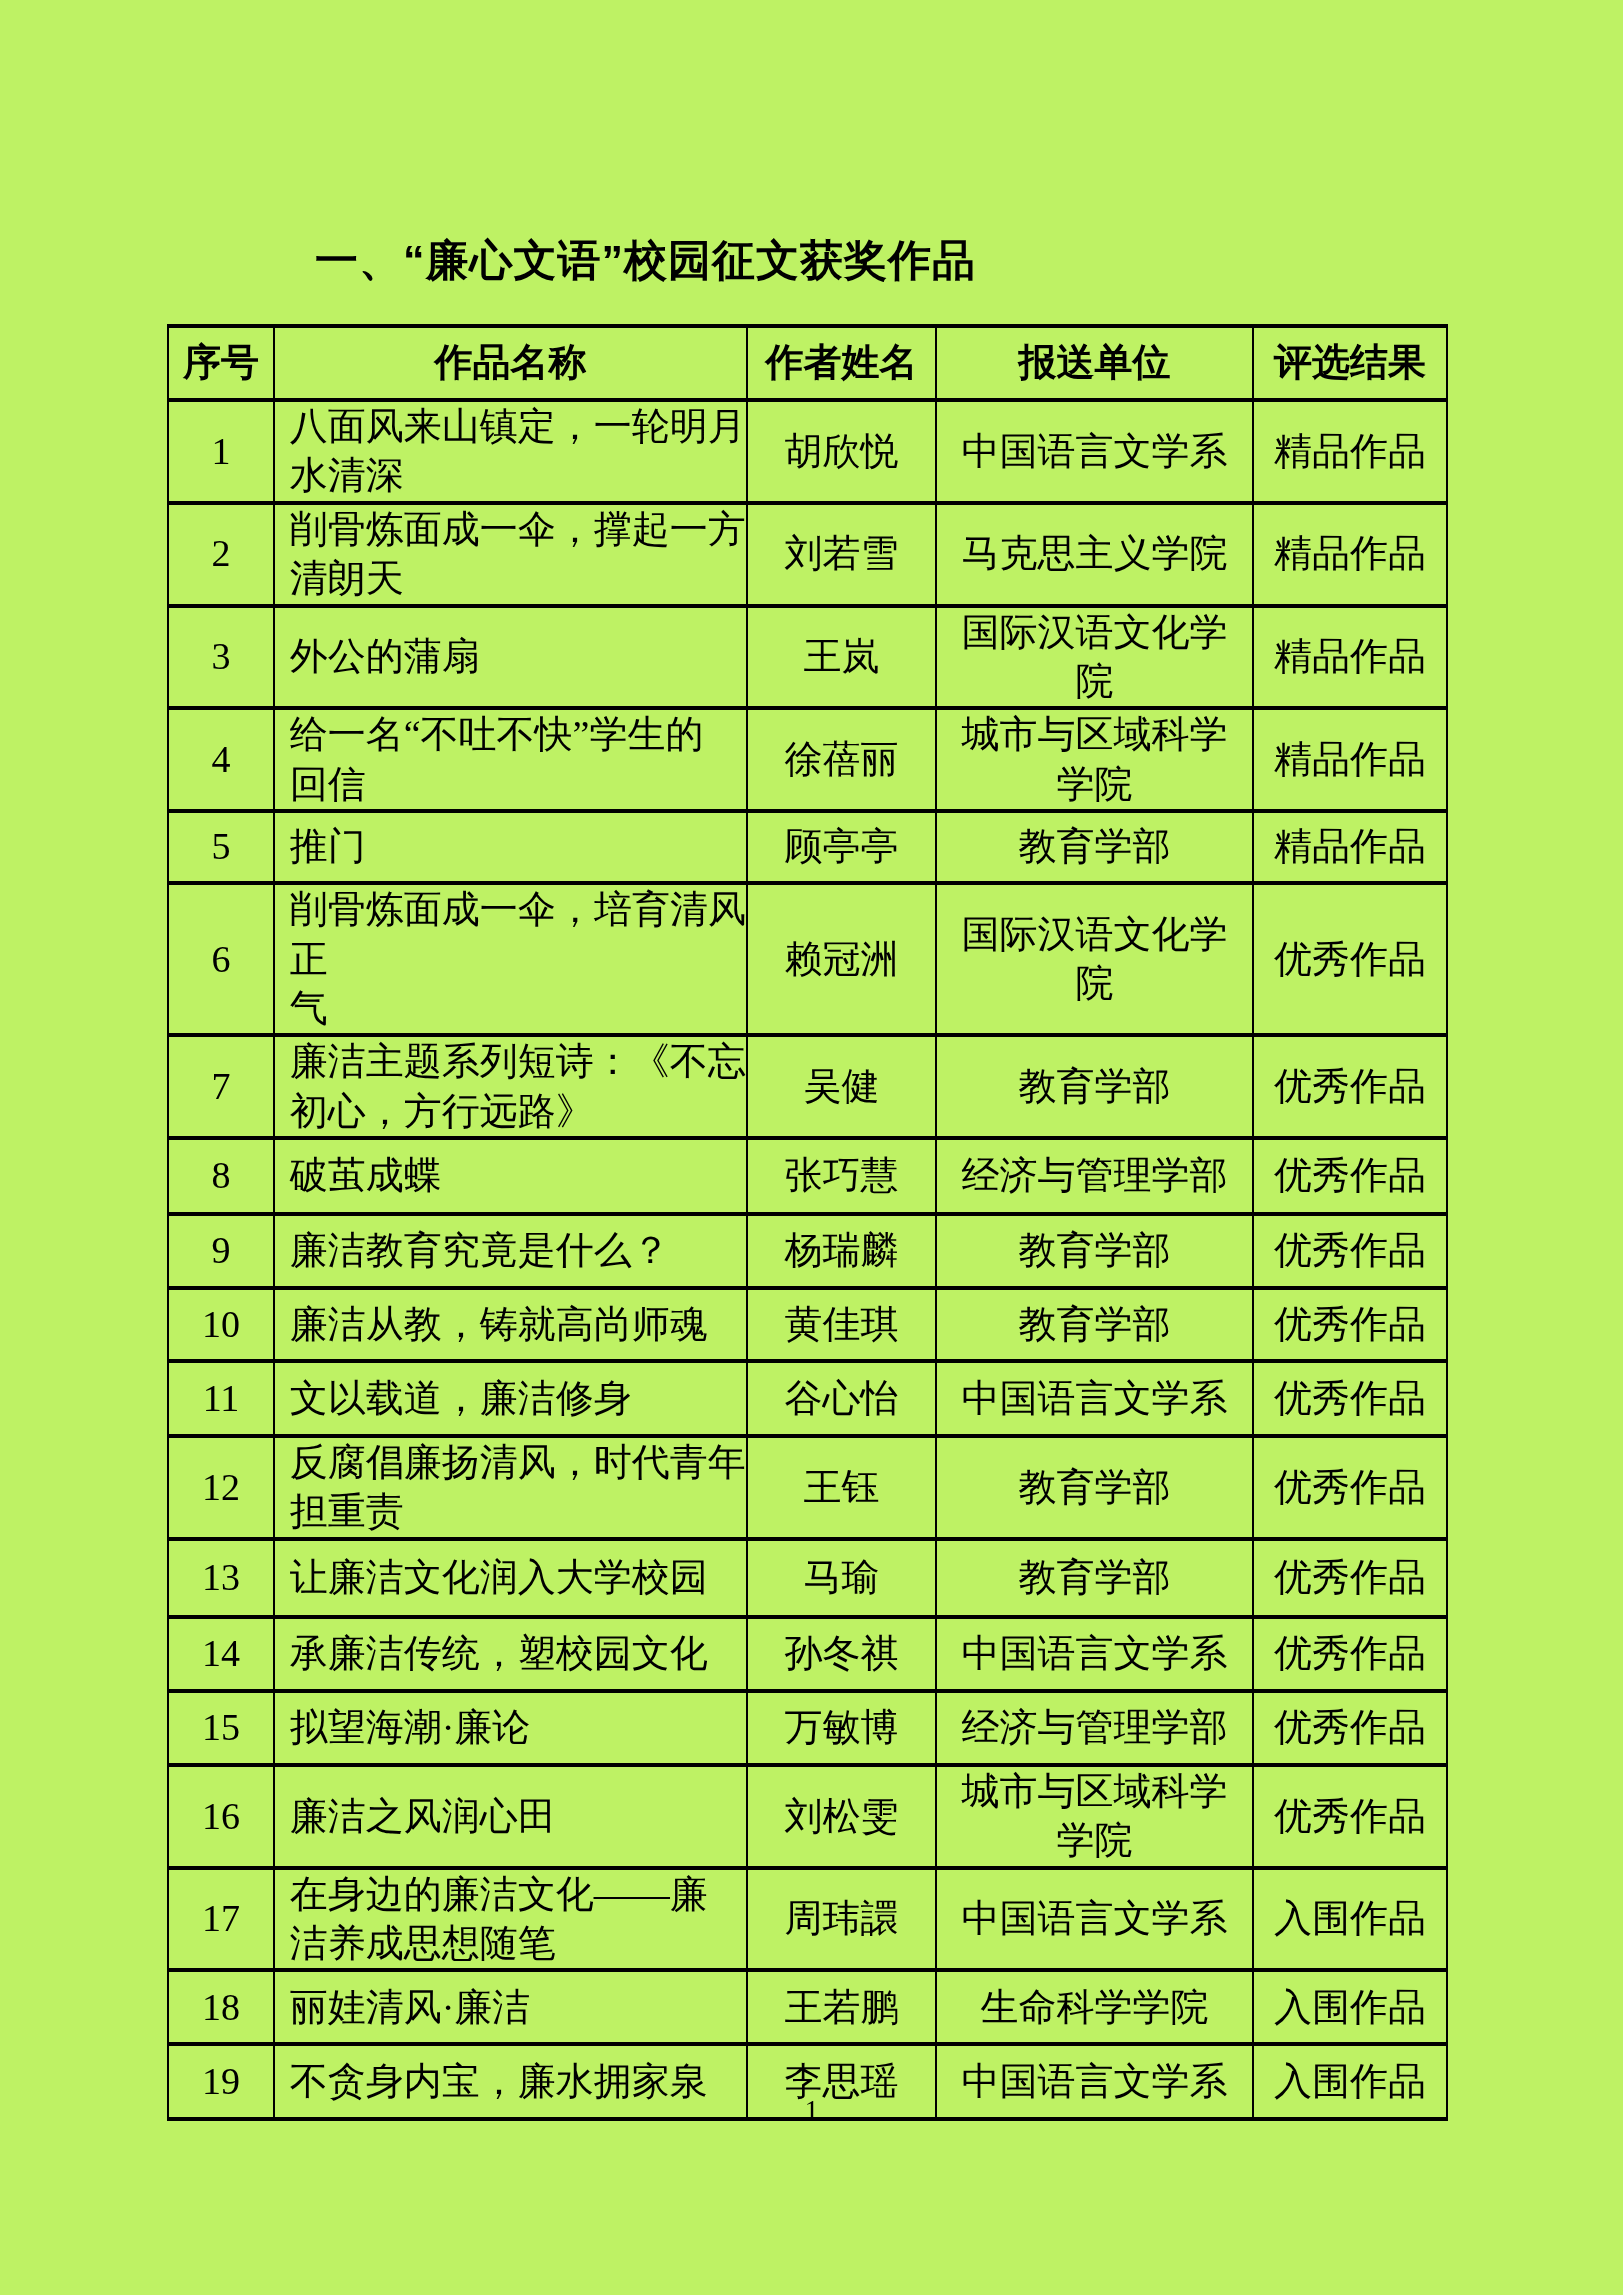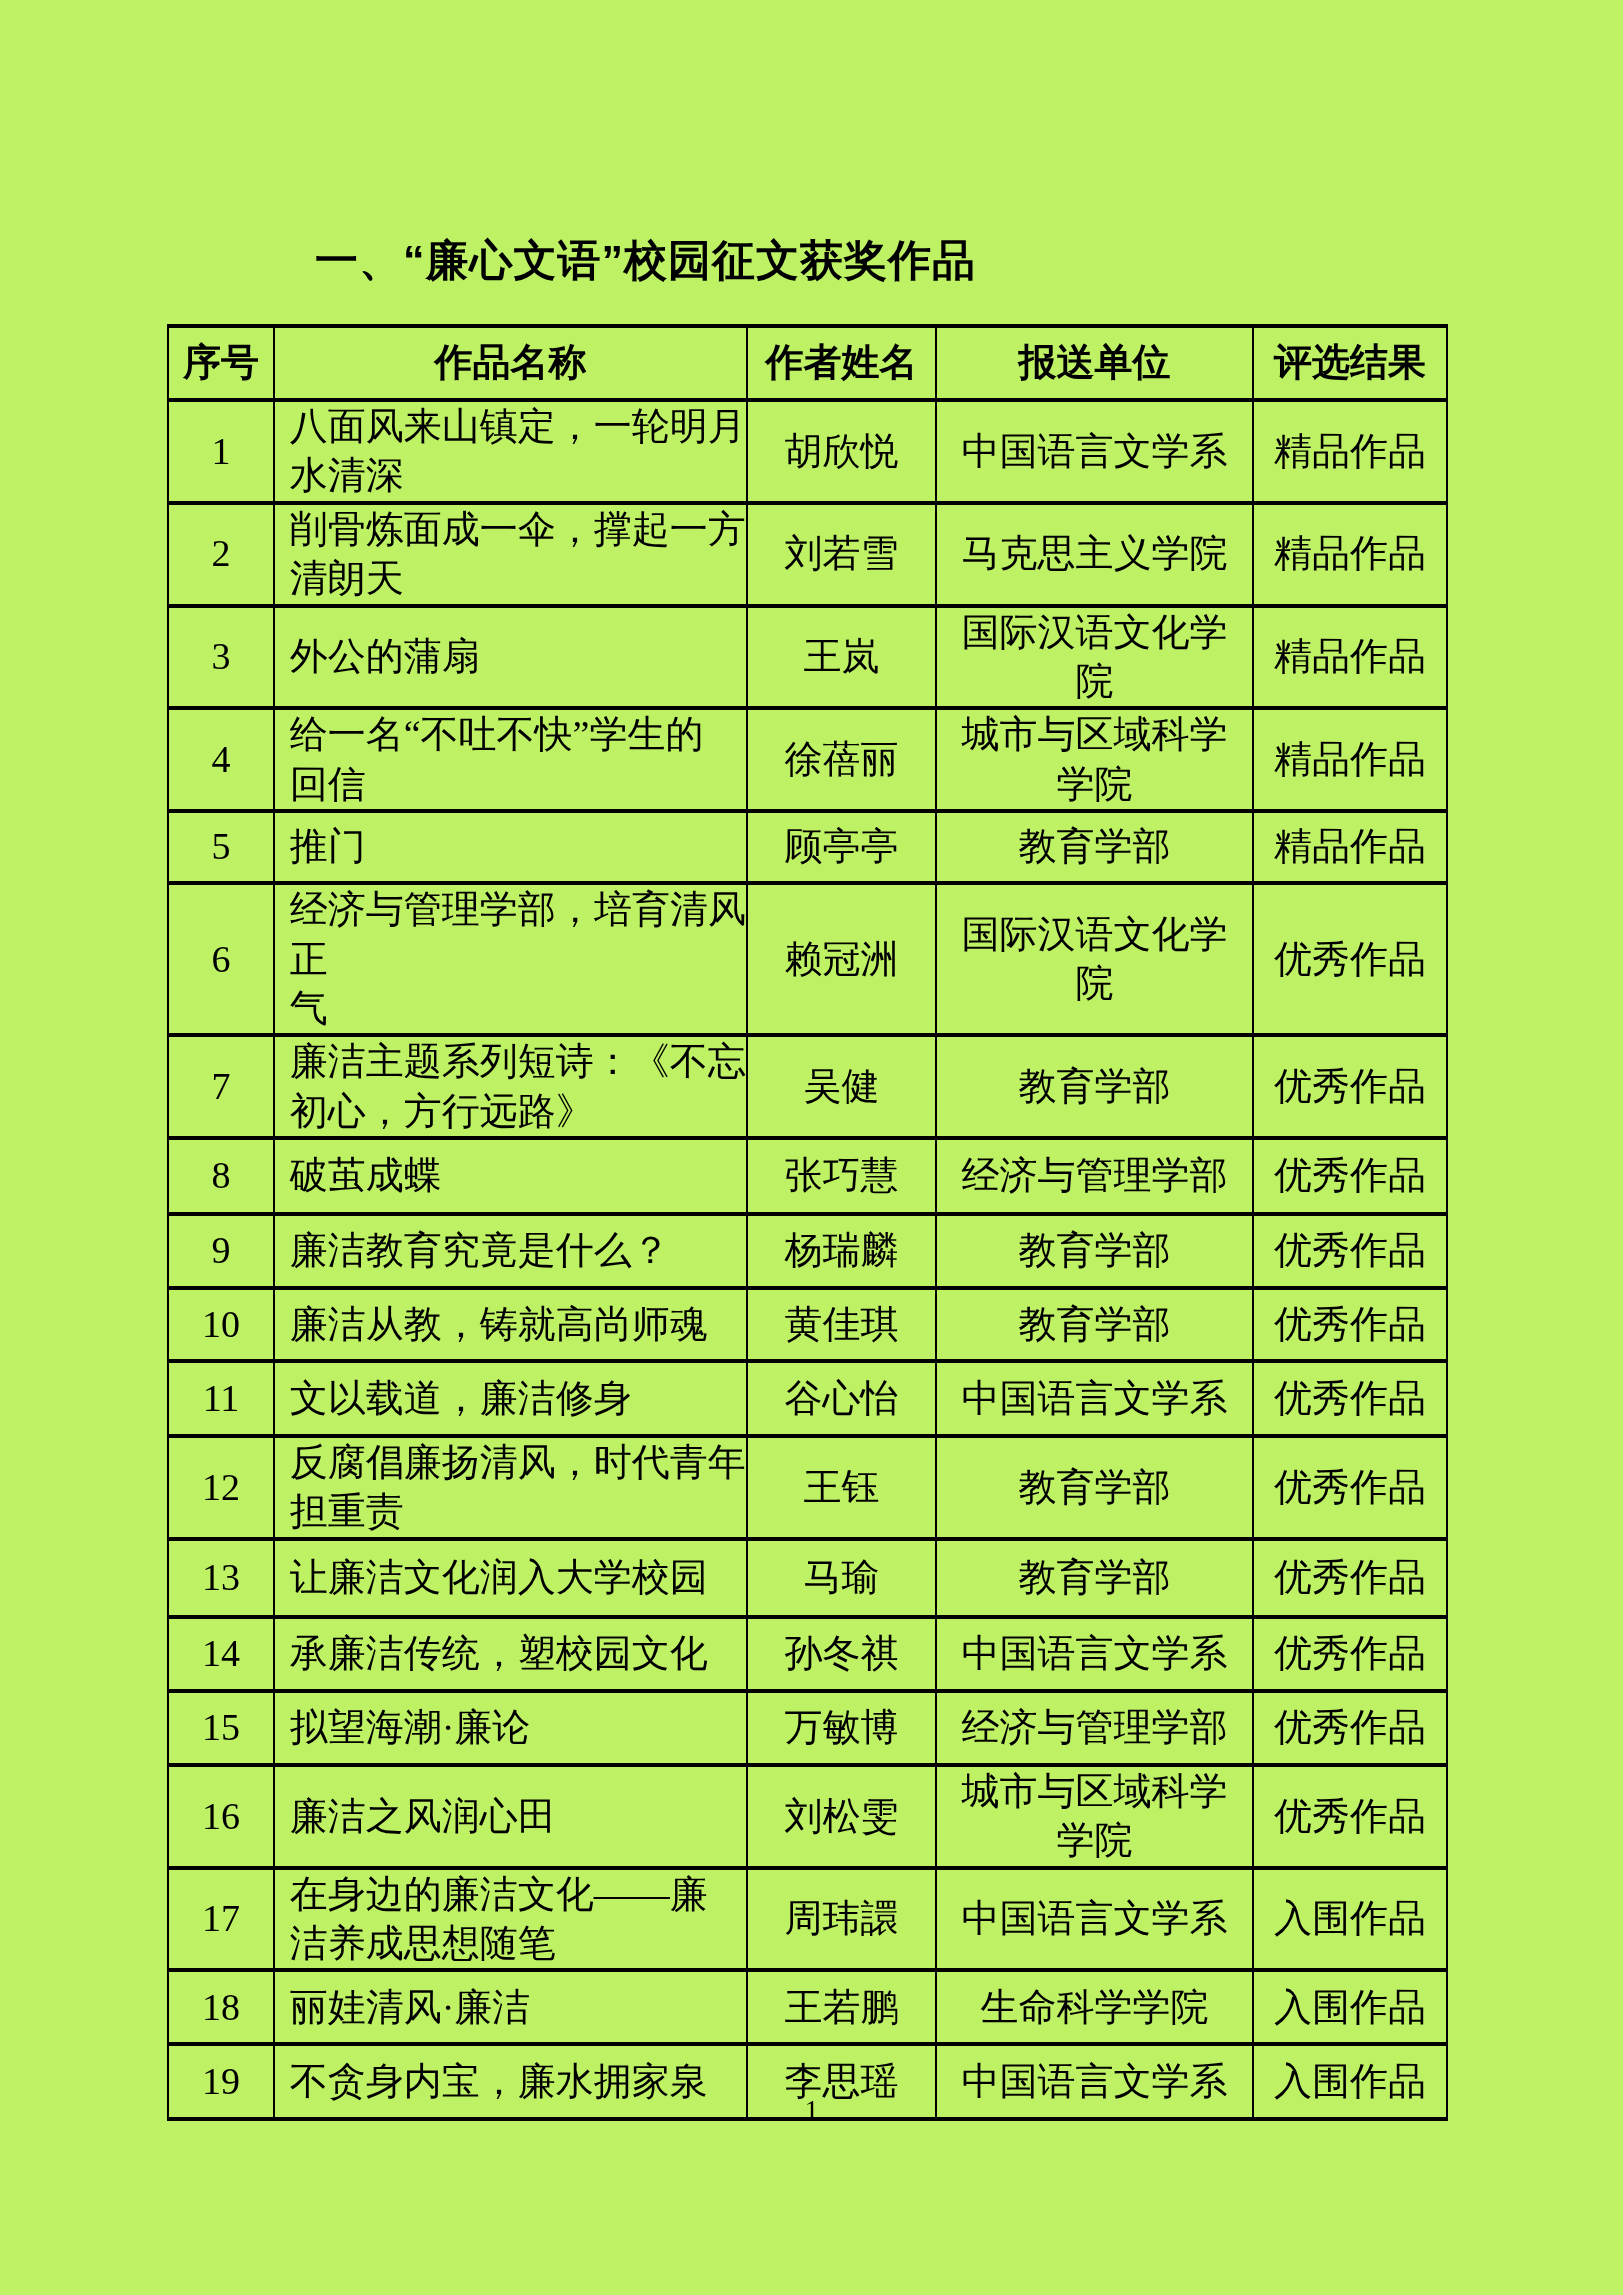--- a/index.html
+++ b/index.html
@@ -134,21 +134,21 @@
         </tr>
         <tr style="height: 72px;">
           <td class="c-no">5</td>
           <td class="c-title">推门</td>
           <td class="c-center">顾亭亭</td>
           <td class="c-center">教育学部</td>
           <td class="c-center">精品作品</td>
         </tr>
         <tr style="height: 97px;">
           <td class="c-no">6</td>
-          <td class="c-title">经济与管理学部，培育清风正
+          <td class="c-title">削骨炼面成一伞，培育清风正
 气</td>
           <td class="c-center">赖冠洲</td>
           <td class="c-center">国际汉语文化学
 院</td>
           <td class="c-center">优秀作品</td>
         </tr>
         <tr style="height: 96px;">
           <td class="c-no">7</td>
           <td class="c-title">廉洁主题系列短诗：《不忘
 初心，方行远路》</td>

